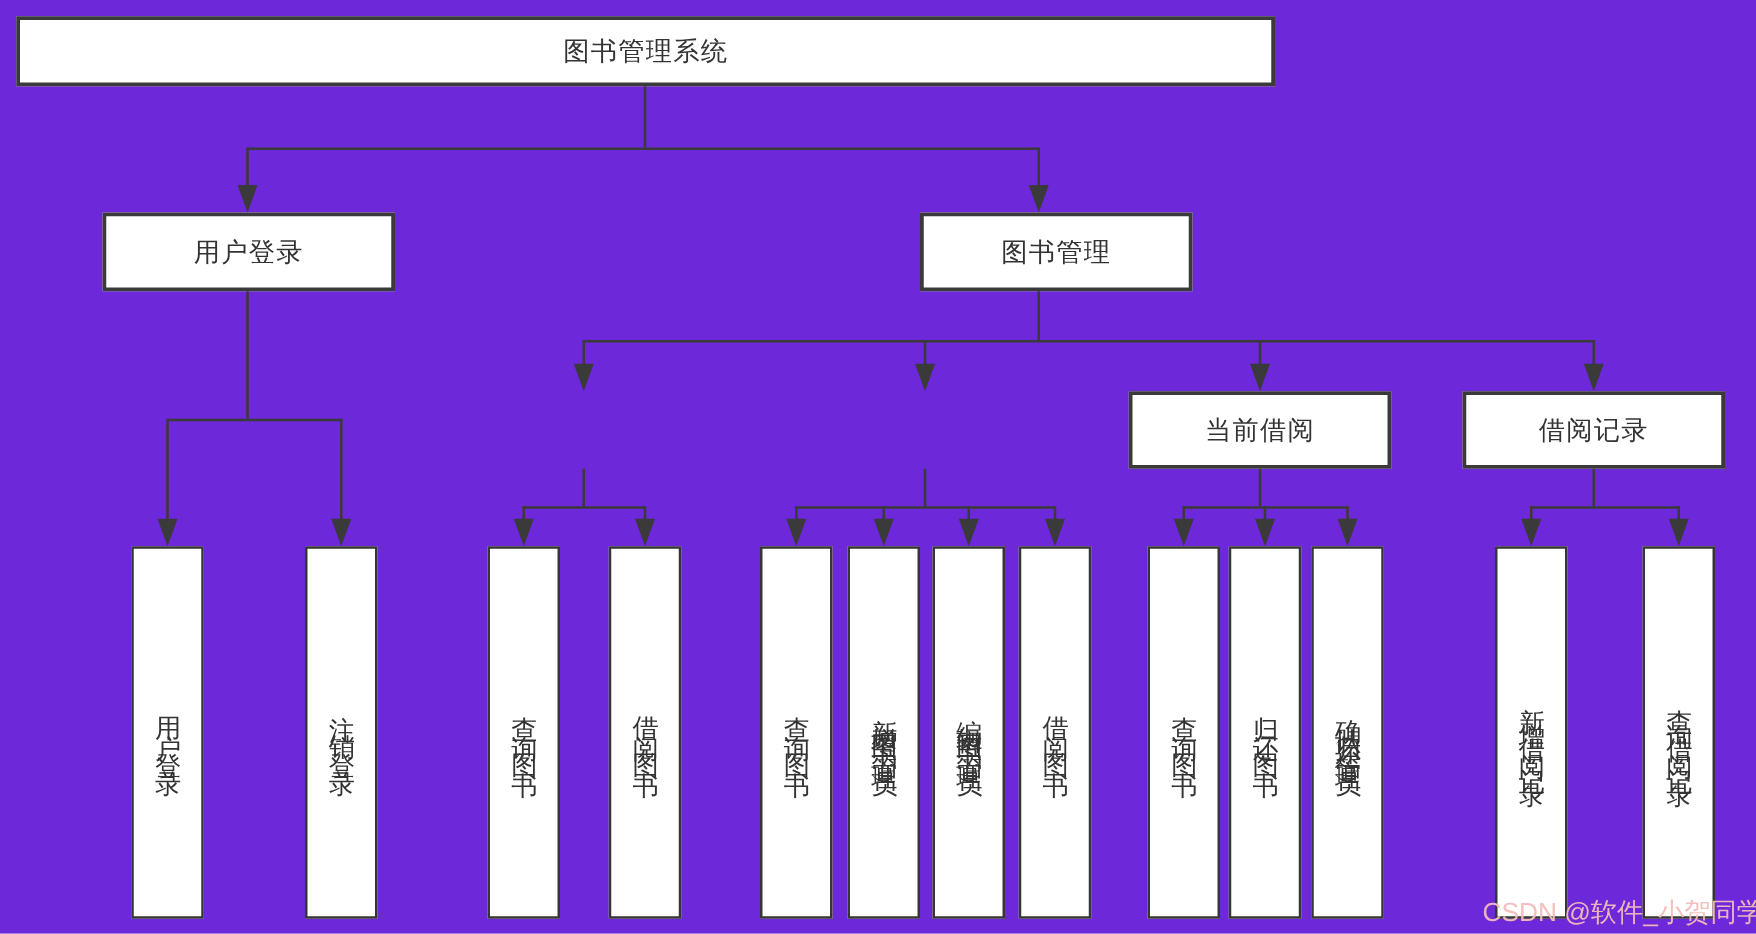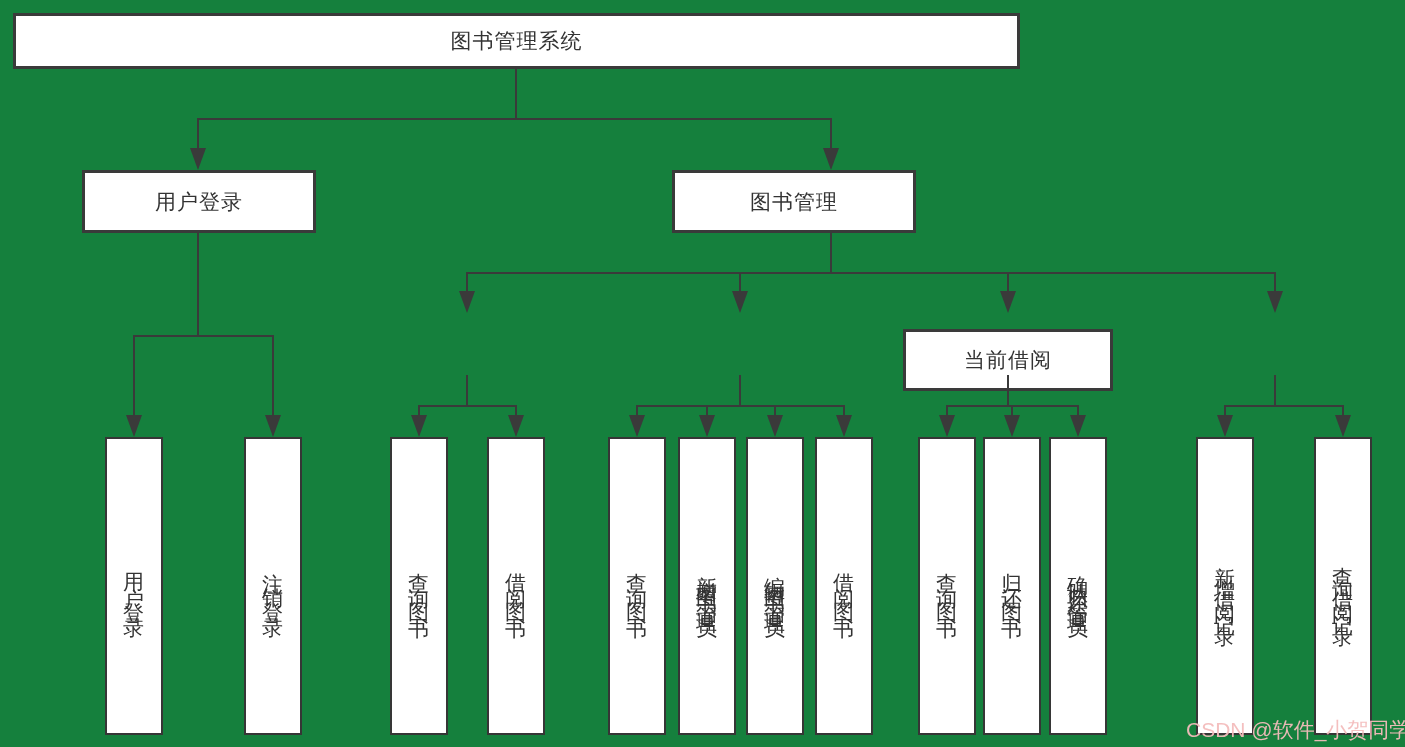--- a/index.html
+++ b/index.html
@@ -1,17 +1,17 @@
 <!DOCTYPE html>
 <html><head>
 <meta charset="utf-8">
 <style>
   html,body{margin:0;padding:0;background:#fff;}
   .stage{
-    position:relative;width:1405px;height:747px;background:#15803d;overflow:hidden;
+    position:relative;width:1405px;height:747px;background:#6d28d9;overflow:hidden;
     font-family:"Liberation Sans","DejaVu Sans",sans-serif;
   }
   .node{
     position:absolute;box-sizing:border-box;border:3px solid #3a3a3a;background:#fff;
     display:flex;align-items:center;justify-content:center;
   }
   .node .hlabel{font-size:21px;color:#333;letter-spacing:1px;white-space:nowrap;}
   .leaf{
     position:absolute;box-sizing:border-box;border:2px solid #363636;background:#fff;
     width:58px;height:298px;top:437px;
@@ -40,26 +40,29 @@
 
 <div class="stage">
 
   <div class="node" style="left:13px;top:13px;width:1007px;height:56px;">
     <span class="hlabel">图书管理系统</span>
   </div>
 
   <div class="node" style="left:82px;top:170px;width:234px;height:63px;">
     <span class="hlabel">用户登录</span>
   </div>
-  <div class="node" style="left:672px;top:170px;width:244px;height:63px;">
+  <div class="node" style="left:736px;top:170px;width:218px;height:63px;">
     <span class="hlabel">图书管理</span>
   </div>
 
-  <div class="node" style="left:903px;top:313px;width:210px;height:62px;margin-top:16px;">
+  <div class="node" style="left:903px;top:313px;width:210px;height:62px;">
     <span class="hlabel">当前借阅</span>
+  </div>
+  <div class="node" style="left:1170px;top:313px;width:210px;height:62px;">
+    <span class="hlabel">借阅记录</span>
   </div>
 
   <div class="leaf" style="left:105px;">
     <span class="vtext">用户登录</span>
   </div>
   <div class="leaf" style="left:244px;">
     <span class="vtext">注销登录</span>
   </div>
 
   <div class="leaf" style="left:390px;">

